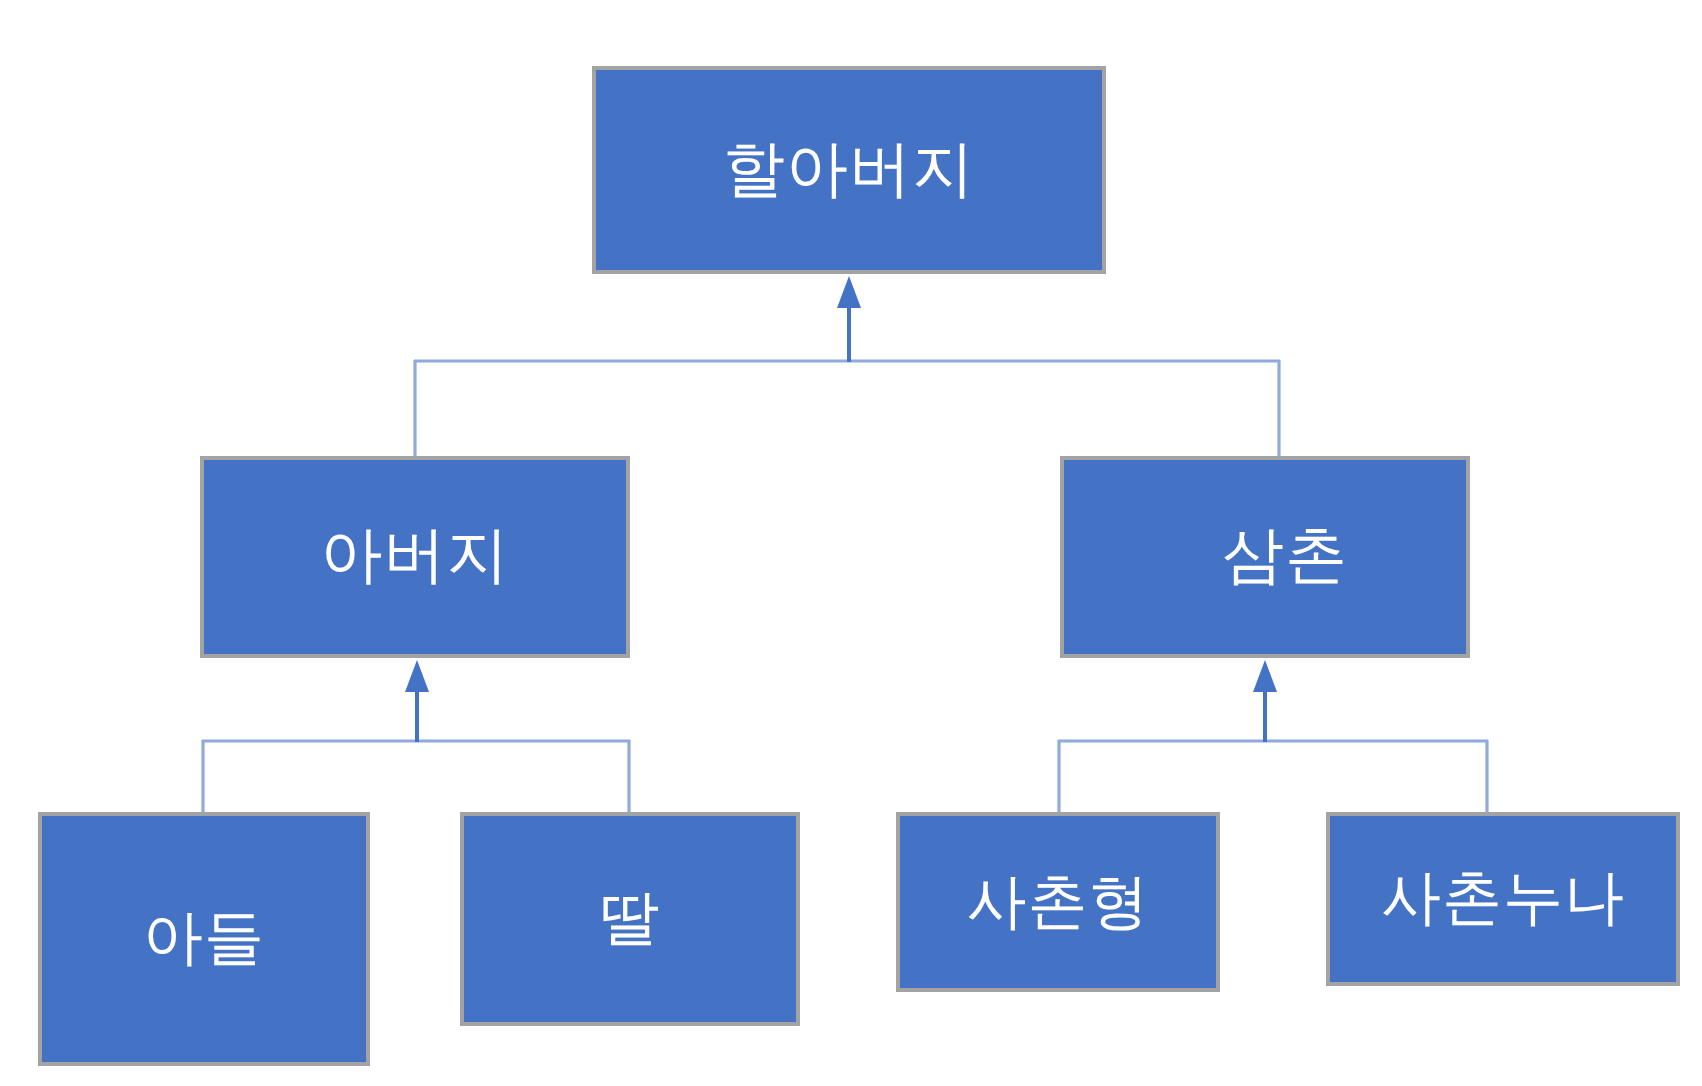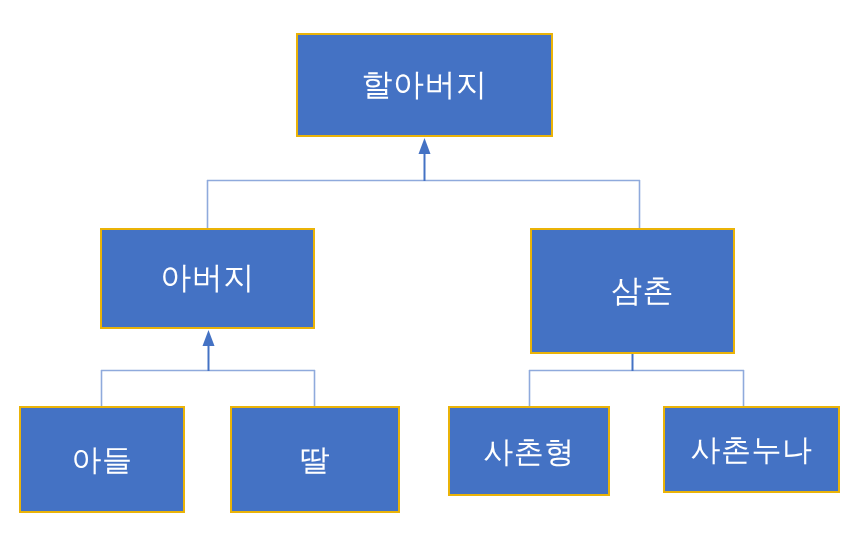--- a/index.html
+++ b/index.html
@@ -23,21 +23,21 @@
     left: 0;
     top: 0;
     width: 851px;
     height: 543px;
     pointer-events: none;
   }
   .node {
     position: absolute;
     box-sizing: border-box;
     background: #4472C4;
-    border: 2px solid #eab308;
+    border: 2px solid #a3a3a3;
     display: flex;
     align-items: center;
     justify-content: center;
     text-align: center;
   }
   .node-label {
     color: #FFFFFF;
     font-size: 31px;
     line-height: 1.1;
     font-weight: 400;
@@ -85,25 +85,25 @@
   </svg>
 
   <div class="node level-1" style="left:296px; top:33px; width:257px; height:104px;">
     <span class="node-label">할아버지</span>
   </div>
 
   <div class="node level-2" style="left:100px; top:228px; width:215px; height:101px;justify-content:center;">
     <span class="node-label">아버지</span>
   </div>
 
-  <div class="node level-2" style="left:530px; top:228px; width:205px; height:126px;padding-left:20px;">
+  <div class="node level-2" style="left:530px; top:228px; width:205px; height:101px;padding-left:20px;">
     <span class="node-label">삼촌</span>
   </div>
 
-  <div class="node level-3" style="left:19px; top:406px; width:166px; height:107px;">
+  <div class="node level-3" style="left:19px; top:406px; width:166px; height:127px;">
     <span class="node-label">아들</span>
   </div>
 
   <div class="node level-3" style="left:230px; top:406px; width:170px; height:107px;">
     <span class="node-label">딸</span>
   </div>
 
   <div class="node level-3" style="left:448px; top:406px; width:162px; height:90px;">
     <span class="node-label">사촌형</span>
   </div>

